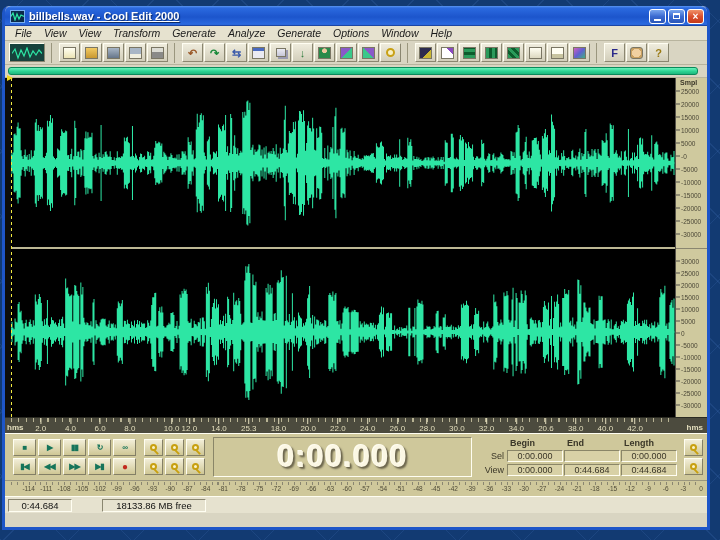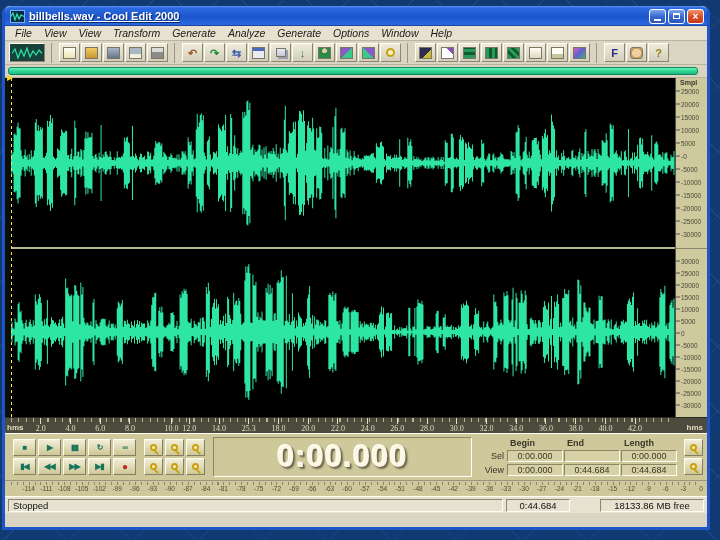--- a/index.html
+++ b/index.html
@@ -81,21 +81,21 @@
   .ampruler .half.bot { top:50%; border-top:1px solid #8a8670; }
   .amp-unit { position:absolute; top:1px; left:4px; font-size:7px; font-weight:bold; color:#3a3628; }
   .amp-tick { position:absolute; left:0; transform:translateY(-50%); display:flex; align-items:center; gap:1px; }
   .amp-tick .amp-line { width:4px; height:1px; background:#55524a; display:inline-block; }
   
   .timeline { position:absolute; left:0; right:0; bottom:0; height:16px; background:#4c4b3e;
         border-top:1px solid #2a2a22; color:#e4dfbe; font-size:8px; }
   .timeline .minor { position:absolute; left:6px; right:32px; top:0; height:4px;
         background:repeating-linear-gradient(90deg,#b8b394 0 1px, transparent 1px 7.3px); }
   .tl-ticks { position:absolute; left:6px; right:32px; top:0; bottom:0; }
-  .tl-tick { position:absolute; top:0; transform:translateX(-50%); text-align:right;font-family:Liberation Serif, serif; }
+  .tl-tick { position:absolute; top:0; transform:translateX(-50%); text-align:right; }
   .tl-tick .tl-line { display:block; width:1px; height:6px; background:#e4dfbe; margin:0 auto; }
   .tl-unit { position:absolute; bottom:1px; font-weight:bold; color:#e4dfbe; }
   .tl-unit.left { left:2px; } .tl-unit.right { right:4px; }
   
   .transport { height:47px; background:#cfc89b; border-top:1px solid #fffef2; display:flex; align-items:center;
         padding:3px 4px 3px 8px; gap:8px; }
   .btn-grid { display:grid; grid-template-columns:repeat(5,23px); grid-auto-rows:17px; gap:2px; }
   .t-btn { background:linear-gradient(#f2eed8,#cfc795); border:1px solid; border-color:#fffef2 #837f66 #837f66 #fffef2;
         color:#15745a; font-size:8px; font-weight:bold; display:flex; align-items:center; justify-content:center;
         letter-spacing:-1px; padding:0; }
@@ -402,21 +402,21 @@
           <div class="tl-tick" data-name="time-tick" style="left: 35.807%;"><span class="tl-line"></span><span class="tl-label">25.3</span></div>
           <div class="tl-tick" data-name="time-tick" style="left: 40.2829%;"><span class="tl-line"></span><span class="tl-label">18.0</span></div>
           <div class="tl-tick" data-name="time-tick" style="left: 44.7588%;"><span class="tl-line"></span><span class="tl-label">20.0</span></div>
           <div class="tl-tick" data-name="time-tick" style="left: 49.2346%;"><span class="tl-line"></span><span class="tl-label">22.0</span></div>
           <div class="tl-tick" data-name="time-tick" style="left: 53.7105%;"><span class="tl-line"></span><span class="tl-label">24.0</span></div>
           <div class="tl-tick" data-name="time-tick" style="left: 58.1864%;"><span class="tl-line"></span><span class="tl-label">26.0</span></div>
           <div class="tl-tick" data-name="time-tick" style="left: 62.6623%;"><span class="tl-line"></span><span class="tl-label">28.0</span></div>
           <div class="tl-tick" data-name="time-tick" style="left: 67.1381%;"><span class="tl-line"></span><span class="tl-label">30.0</span></div>
           <div class="tl-tick" data-name="time-tick" style="left: 71.614%;"><span class="tl-line"></span><span class="tl-label">32.0</span></div>
           <div class="tl-tick" data-name="time-tick" style="left: 76.0899%;"><span class="tl-line"></span><span class="tl-label">34.0</span></div>
-          <div class="tl-tick" data-name="time-tick" style="left: 80.5658%;"><span class="tl-line"></span><span class="tl-label">36.0</span></div>
+          <div class="tl-tick" data-name="time-tick" style="left: 80.5658%;"><span class="tl-line"></span><span class="tl-label">20.6</span></div>
           <div class="tl-tick" data-name="time-tick" style="left: 85.0416%;"><span class="tl-line"></span><span class="tl-label">38.0</span></div>
           <div class="tl-tick" data-name="time-tick" style="left: 89.5175%;"><span class="tl-line"></span><span class="tl-label">40.0</span></div>
           <div class="tl-tick" data-name="time-tick" style="left: 93.9934%;"><span class="tl-line"></span><span class="tl-label">42.0</span></div>
         </div>
       <span class="tl-unit right" data-name="time-unit-right">hms</span>
     </div>
   </div>
 
   <div class="transport" data-name="transport-panel">
     <div class="btn-grid" id="transport-grid" data-name="transport-buttons">
@@ -541,17 +541,16 @@
         <div class="db-tick" data-name="db-tick" style="left: 87.1795%;">-15</div>
         <div class="db-tick" data-name="db-tick" style="left: 89.7436%;">-12</div>
         <div class="db-tick" data-name="db-tick" style="left: 92.3077%;">-9</div>
         <div class="db-tick" data-name="db-tick" style="left: 94.8718%;">-6</div>
         <div class="db-tick" data-name="db-tick" style="left: 97.4359%;">-3</div>
         <div class="db-tick" data-name="db-tick" style="left: 100%;">0</div>
       </div>
   </div>
 
   <div class="statusbar" data-name="status-bar">
-    <span class="sb-cell sb-status" data-name="status-text">Stopped</span>
     <span class="sb-cell sb-len" data-name="total-length">0:44.684</span>
     <span class="sb-cell sb-free" data-name="free-disk-space">18133.86 MB free</span>
   </div>
 </div>
 
 </body></html>

